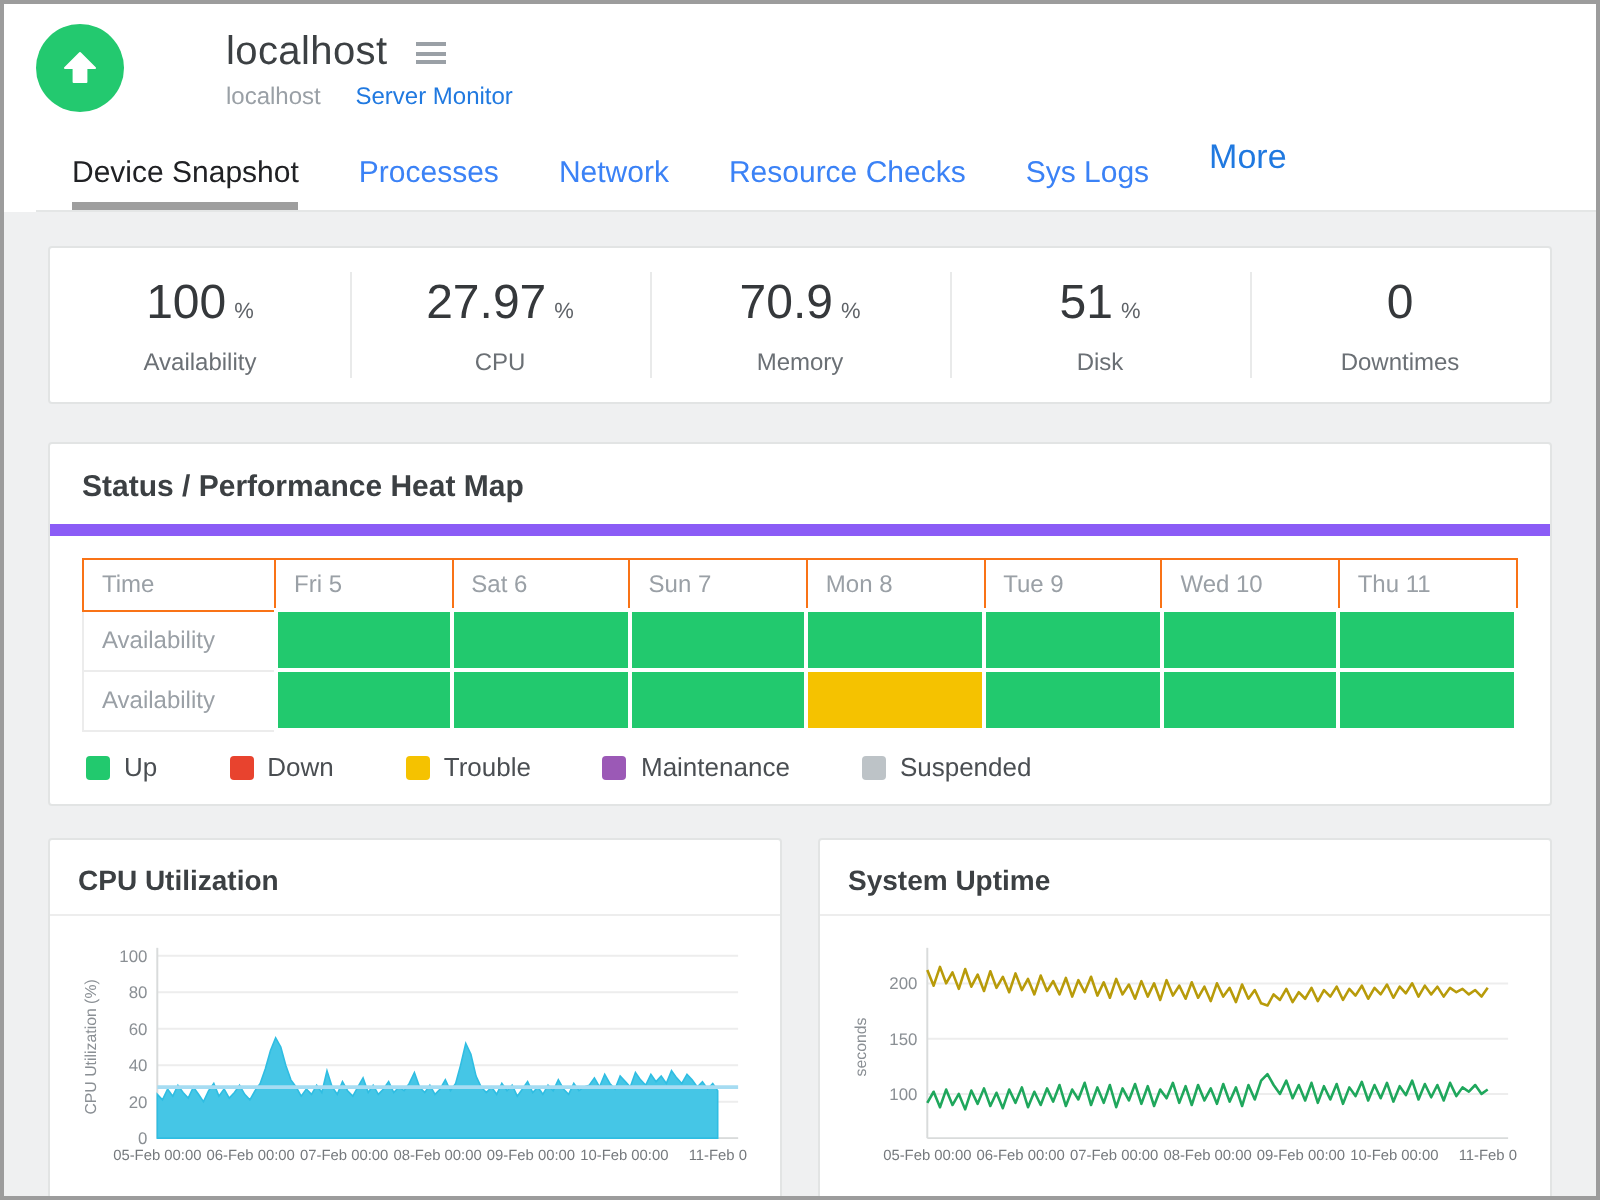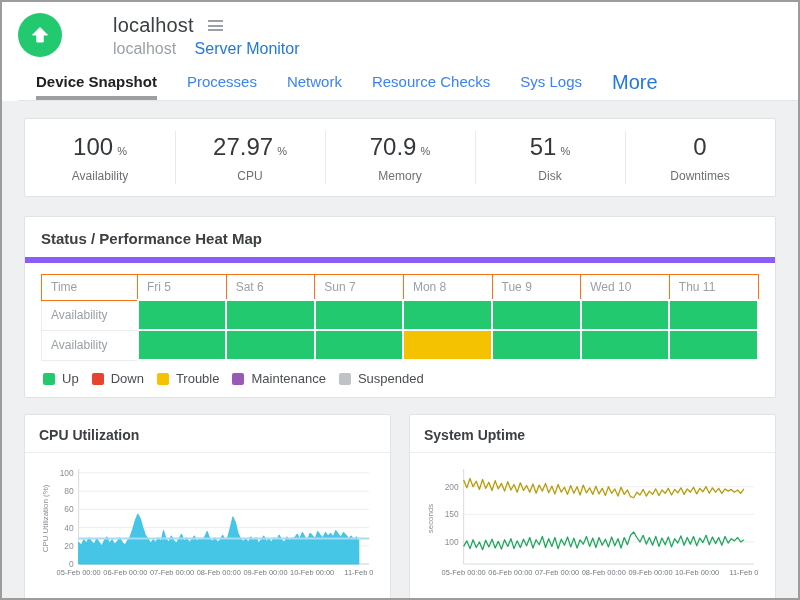--- a/index.html
+++ b/index.html
@@ -11,46 +11,46 @@
   
   .header { background:#fff; padding:10px 0 0 16px; }
   .header-top { display:flex; align-items:center;gap:36px; }
   .avatar { width:44px; height:44px; border-radius:50%; background:#23c96f;
             display:flex; align-items:center; justify-content:center; flex:0 0 auto; }
   .title-block { margin-left:15px; padding-top:2px; }
   .title-row { display:flex; align-items:center; }
   .page-title { font-size:20px; color:#3c4043; letter-spacing:.2px; }
   .hamburger { margin-left:13px; cursor:pointer; padding:3px 1px; }
   .hamburger span { display:block; width:15px; height:2px; background:#9aa0a6; margin:2.5px 0; }
-  .sub-row { margin-top:3px; font-size:16px; }
+  .sub-row { margin-top:3px; font-size:12px; }
   .sub-host { color:#9aa0a6; margin-right:14px; }
   .sub-link { color:#2079e0; cursor:pointer; }
   .tabs { display:flex; align-items:flex-end; padding:13px 0 0 18px; border-bottom:1px solid #e4e6e6; }
   .tab { font-size:15px; color:#3b82f6; padding:0 0 10px 0; margin-right:30px; cursor:pointer; white-space:nowrap; }
-  .tab.active { color:#202124; font-weight:700; box-shadow: inset 0 -4px 0 #9e9e9e; }
-  .tab-more { font-size:20px; color:#2079e0; padding-bottom:6px; cursor:pointer; }
+  .tab.active { color:#202124; font-weight:400; box-shadow: inset 0 -4px 0 #9e9e9e; }
+  .tab-more { font-size:17px; color:#2079e0; padding-bottom:16px; cursor:pointer; }
   
   .content { background:#eff0f1; height:511px; padding:17px 22px 0; }
   .card { background:#fff; border:1px solid #e2e4e4; border-radius:2px; }
   
   .stats-card { display:flex; }
   .stat { flex:1; text-align:center; padding:14px 0 13px; position:relative; }
   .stat + .stat::before { content:""; position:absolute; left:0; top:12px; bottom:12px; width:1px; background:#e9eaea; }
   .stat-value { font-size:24px; color:#35383b; }
   .stat-unit { font-size:11px; color:#5f6368; margin-left:4px; }
   .stat-label { font-size:12px; color:#6b7075; margin-top:8px; }
   
   .heatmap-card { margin-top:19px; padding:13px 16px 11px; }
   .card-title { font-size:15px; font-weight:700; color:#3c4043; padding:0 16px 10px; margin:0 -16px; border-bottom:6px solid #8b5cf6; }
   .hm-table { width:100%; border-collapse:collapse; margin-top:11px; table-layout:fixed; }
   .hm-table th { font-size:12px; font-weight:400; color:#9aa0a6; text-align:left; padding:5px 9px; border:1px solid #f97316; height:25px; }
   .hm-table th.time-col, .hm-table td.hm-label { width:96px; }
   .hm-table td.hm-label { font-size:12px; color:#9aa0a6; padding:5px 9px; border:1px solid #ececec; height:30px; }
   .hm-table td.hm-cell { border:2px solid #fff; height:30px; }
-  .hm-legend { display:flex; align-items:center; gap:13px; margin-top:10px; padding-left:2px; }
+  .hm-legend { display:flex; align-items:center; gap:36px; margin-top:10px; padding-left:2px; }
   .hm-legend-item { display:flex; align-items:center; gap:7px; }
   .legend-chip { width:12px; height:12px; border-radius:2px; display:inline-block; }
   .hm-legend-item span.lbl { font-size:13px; color:#4a4e52; }
   
   .charts-row { display:flex; gap:18px; margin-top:16px; }
   .chart-card { flex:1; padding:12px 14px 10px; }
   .chart-title { font-size:14px; font-weight:700; color:#3c4043; padding:0 14px 9px; margin:0 -14px; border-bottom:1px solid #ededed; }
   .chart-svg-wrap { margin-top:6px; }
   svg text { font-family:"Liberation Sans", sans-serif; }
   .cpu-footer { display:flex; justify-content:center; gap:26px; font-size:11px; color:#4c4f52; margin-top:3px; }

